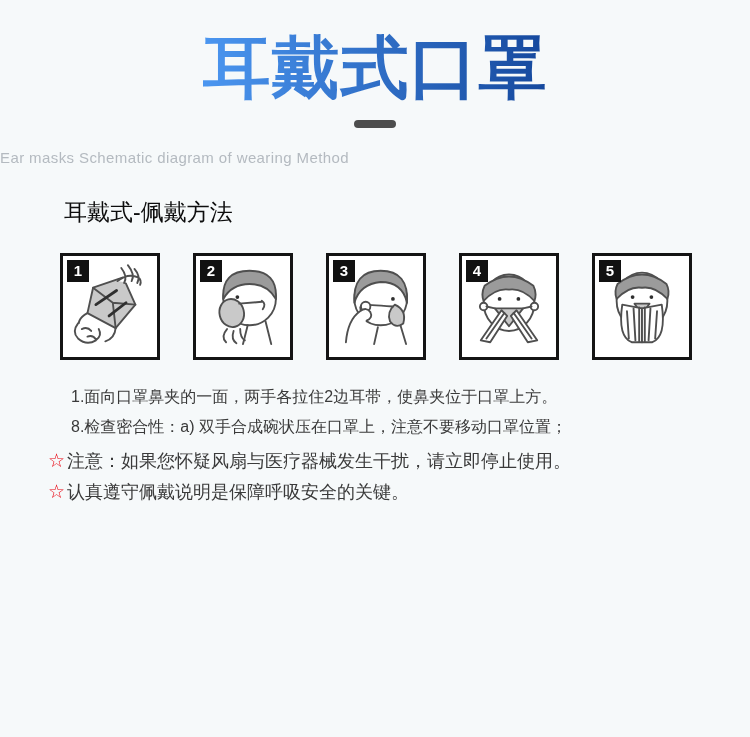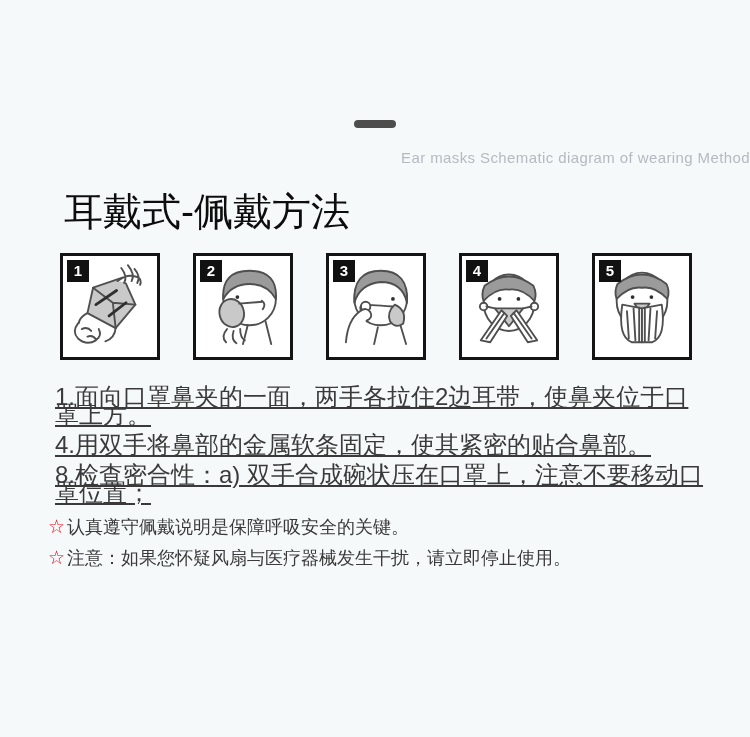--- a/index.html
+++ b/index.html
@@ -36,29 +36,29 @@
     background-clip:text;
     color:transparent;
   }
   .divider{
     width:42px;height:8px;border-radius:4px;
     background:var(--divider);
     margin:13px auto 0;
   }
   .subtitle{
     margin-top:21px;
-    text-align:right;
+    text-align:left;
     font-size:15px;
     line-height:18px;
     color:var(--subtitle);
     letter-spacing:.4px;
   }
   .section-heading{
     margin:25px 0 0 64px;
-    font-size:39px;
+    font-size:23px;
     line-height:40px;
     font-weight:500;
     color:var(--heading);
   }
   .steps{
     display:flex;
     gap:33px;
     padding:21px 0 0 60px;
   }
   .step-box{
@@ -80,45 +80,44 @@
   .ill{stroke:#4f4f4f;stroke-width:2;fill:none;stroke-linecap:round;stroke-linejoin:round;}
   .ill .g{fill:#c9c9c9;}
   .ill .h{fill:#9b9b9b;}
   .ill .w{fill:#ffffff;}
   .ill .d{stroke:#2f2f2f;stroke-width:3;}
   .ill .dot{fill:#2f2f2f;stroke:none;}
   .instructions{
     padding:28px 40px 0 55px;
   }
   .instructions p{
-    margin:0 0 12px;
-    font-size:24px;
+    margin:0 16px 12px;
+    font-size:16px;
     line-height:18px;
     color:var(--body-text);
-    text-decoration:underline;
   }
   .instructions p.tight{margin-top:-6px;}
   .notes{padding:4px 40px 0 48px;}
   .notes p{
     margin:0 0 13px;
     font-size:18px;
     line-height:18px;
     color:var(--body-text);
   }
   .star{
     color:var(--star);
     font-size:19px;
     margin-right:2px;
   }
 </style>
 </head>
 <body>
 
 <h1 class="title">
-  <br>
+  <span class="grad">耳戴式口罩</span><br>
 </h1>
 
 <div class="divider"></div>
 
 <div class="subtitle">Ear masks Schematic diagram of wearing Method</div>
 
 <h2 class="section-heading">耳戴式-佩戴方法</h2>
 
 <div class="steps">
 
@@ -192,20 +191,19 @@
       <path class="w" d="M71,48 Q76,82 61,88 L50,88 L50,52 Z"></path>
       <path d="M34,55 L36,84 M41,52 L43,86 M47,51 L47,87"></path>
       <path d="M66,55 L64,84 M59,52 L57,86 M53,51 L53,87"></path>
     </svg>
   </div>
 
 </div>
 
 <div class="instructions">
   <p>1.面向口罩鼻夹的一面，两手各拉住2边耳带，使鼻夹位于口罩上方。</p>
-  <p>4.用双手将鼻部的金属软条固定，使其紧密的贴合鼻部。</p>
   <p>8.检查密合性：a) 双手合成碗状压在口罩上，注意不要移动口罩位置；</p>
 </div>
 
 <div class="notes">
+  <p><span class="star">☆</span><span>注意：如果您怀疑风扇与医疗器械发生干扰，请立即停止使用。</span></p>
   <p><span class="star">☆</span><span>认真遵守佩戴说明是保障呼吸安全的关键。</span></p>
-  <p><span class="star">☆</span><span>注意：如果您怀疑风扇与医疗器械发生干扰，请立即停止使用。</span></p>
 </div>
 
 </body></html>

